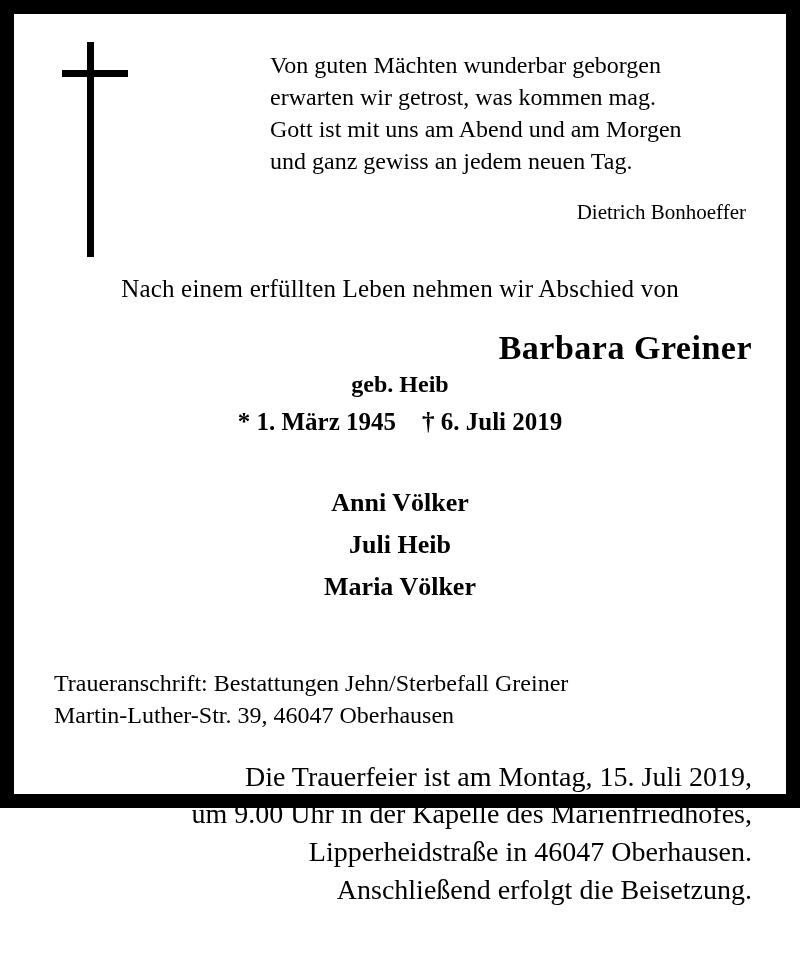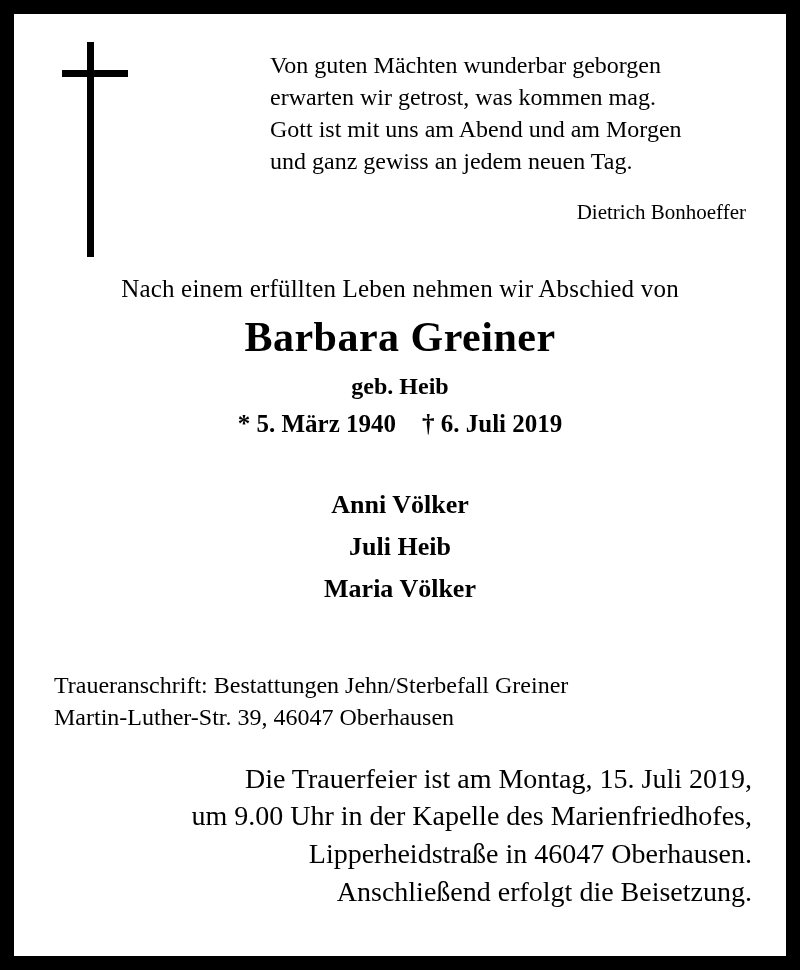--- a/index.html
+++ b/index.html
@@ -11,21 +11,21 @@
     width: 800px;
     height: 970px;
     font-family: "Liberation Serif", serif;
     color: #000000;
     overflow: hidden;
   }
   .notice {
     position: relative;
     box-sizing: border-box;
     width: 800px;
-    height: 970px;
+    height: 808px;
     background: #ffffff;
     border: 14px solid #000000;
     padding: 24px 34px 0 34px;
   }
   
   .cross {
     position: absolute;
     left: 48px;
     top: 28px;
     width: 66px;
@@ -62,28 +62,28 @@
     text-align: right;
     padding-right: 6px;
   }
   .intro {
     margin-top: 50px;
     font-size: 25px;
     text-align: center;
     letter-spacing: 0.2px;
   }
   .name {
-    margin-top: 10px;
-    font-size: 42px;
+    margin-top: 26px;
+    font-size: 34px;
     font-weight: bold;
-    text-align: center;
+    text-align: right;
     letter-spacing: 0.5px;
   }
   .born-name {
-    margin-top: 12px;
+    margin-top: 4px;
     font-size: 24px;
     font-weight: bold;
     text-align: center;
   }
   .dates {
     margin-top: 10px;
     font-size: 25px;
     font-weight: bold;
     text-align: center;
   }
@@ -142,21 +142,21 @@
 
   <div class="verse-author">Dietrich Bonhoeffer</div>
 
   <div class="intro">Nach einem erfüllten Leben nehmen wir Abschied von</div>
 
   <div class="name">Barbara Greiner</div>
 
   <div class="born-name">geb. Heib</div>
 
   <div class="dates">
-    <span>* 5. März 1940</span><span class="gap"></span><span>† 6. Juli 2019</span>
+    <span>* 1. März 1945</span><span class="gap"></span><span>† 6. Juli 2019</span>
   </div>
 
   <div class="survivors">
     <div>Anni Völker</div>
     <div>Juli Heib</div>
     <div>Maria Völker</div>
   </div>
 
   <div class="address">Traueranschrift: Bestattungen Jehn/Sterbefall Greiner
 Martin-Luther-Str. 39, 46047 Oberhausen</div>

